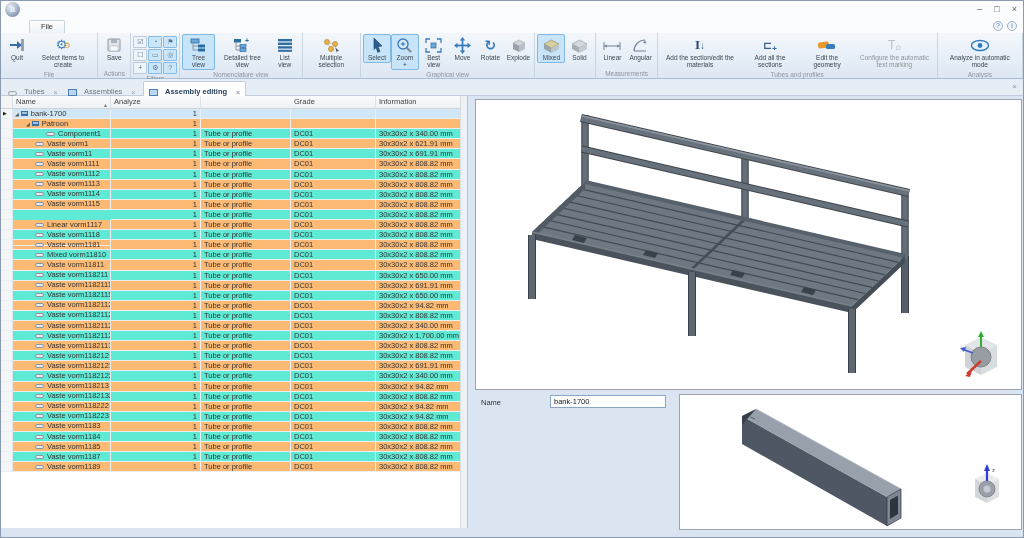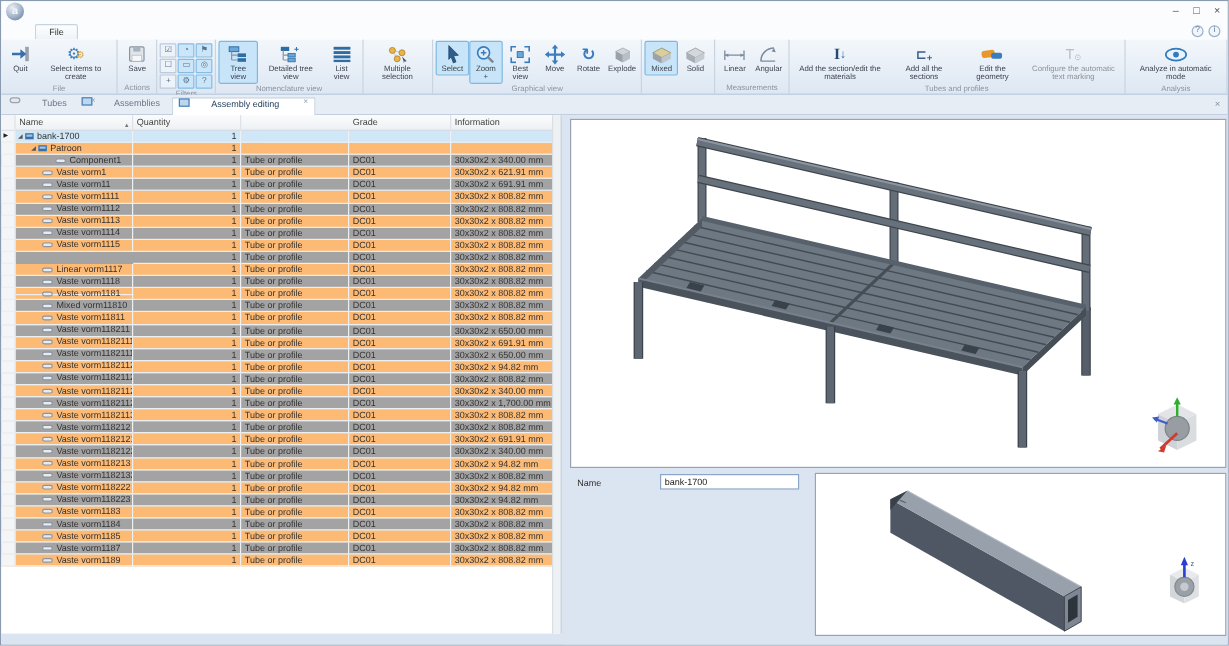--- a/index.html
+++ b/index.html
@@ -35,42 +35,42 @@
   .rbtn.disabled{opacity:.55;filter:grayscale(.7);}
   .ric{height:18px;display:flex;align-items:center;justify-content:center;}
   .rlb{font-size:6.5px;color:#3d4450;text-align:center;line-height:1.08;max-width:78px;}
   .tglyph{font-size:13px;color:#3a7dbf;line-height:16px;}
   .fgrid{display:grid;grid-template-columns:repeat(3,14px);grid-template-rows:repeat(3,12px);gap:1px;margin-top:2px;}
   .fbtn{border:1px solid #bccadb;background:#eef3f9;font-size:7px;color:#57748f;text-align:center;line-height:10px;border-radius:1px;}
   .fbtn.on{background:#cce6f9;border-color:#85bce4;}
 
   
   .tabstrip{position:absolute;left:0;top:78px;width:100%;height:17px;background:#e6edf5;border-bottom:1px solid #c2cede;}
-  .dtab{position:absolute;top:2px;height:15px;display:flex;align-items:flex-start;gap:18px;padding:0 5px;font-size:7.5px;color:#6b7685;}
-  .dtab.active{background:#fff;border:1px solid #c2cede;border-bottom:none;border-radius:2px 2px 0 0;font-weight:normal;color:#28415e;}
+  .dtab{position:absolute;top:2px;height:15px;display:flex;align-items:flex-end;gap:7px;padding:0 5px;font-size:7.5px;color:#6b7685;}
+  .dtab.active{background:#fff;border:1px solid #c2cede;border-bottom:none;border-radius:2px 2px 0 0;font-weight:bold;color:#28415e;}
   .tclose{font-size:7px;color:#98a2ae;margin-left:2px;}
   .pill{display:inline-block;width:9px;height:5px;border:1px solid #9aa4ae;border-radius:3px;background:#e4e8ec;}
   .scr{display:inline-block;width:9px;height:7px;border:1px solid #4a7fb5;background:#bcd7ee;}
   .stripclose{position:absolute;right:6px;top:3px;font-size:8px;color:#8a94a0;}
 
   
   .main{position:absolute;left:0;top:95px;width:100%;height:443px;background:#dbe4f1;}
   .leftpanel{position:absolute;left:0;top:0;width:467px;height:432px;background:#fff;border-right:1px solid #b6c2d2;}
 
   
   .thead{position:absolute;left:0;top:0;width:460px;height:13px;display:flex;
     background:linear-gradient(#fafbfc,#eef1f4);border-bottom:1px solid #cdd4dc;}
   .th{font-size:7.5px;color:#444;line-height:12px;padding-left:3px;border-right:1px solid #dde2e8;position:relative;}
   .sortarrow{position:absolute;right:2px;top:3px;font-size:5px;color:#777;}
   .gutcol{width:12px;border-right:1px solid #dde2e8;background:#f3f5f7;}
   .colname{width:98px;}.colqty{width:90px;}.coltype{width:90px;margin-top:18px;}.colgrade{width:85px;}.colinfo{flex:1;border-right:none;}
   .vscroll{position:absolute;right:0;top:0;width:7px;height:432px;background:#eef1f4;border-left:1px solid #d9dee3;}
 
   .rowsbox{position:absolute;left:0;top:13px;width:460px;}
-  .trow{display:flex;height:10.1px;background:#a3a3a3;}
+  .trow{display:flex;height:10.1px;background:#5eead4;}
   .trow.alt{background:#fdba74;}
   .trow.sel{background:#cfe7f6;}
   .gut{width:12px;background:#f3f5f7;border-right:1px solid #e4e8ec;border-bottom:1px solid #eceff2;position:relative;}
   .rowmark{position:absolute;left:2px;top:1px;font-size:5px;color:#222;}
   .c{font-size:7.5px;color:#333;line-height:10px;white-space:nowrap;overflow:hidden;border-right:1px solid #eef1f4;border-bottom:1px solid #eceff2;}
   .c.name{width:98px;display:flex;align-items:center;}
   .c.qty{width:90px;text-align:right;padding-right:3px;}
   .c.type{width:90px;padding-left:3px;}
   .c.grade{width:85px;padding-left:3px;}
   .c.info{flex:1;padding-left:3px;border-right:none;}
@@ -422,21 +422,21 @@
 
   <div class="main">
 
     <div class="leftpanel">
       <div class="thead">
         <div class="th gutcol"></div>
         <div class="th colname">
           <span>Name</span>
           <span class="sortarrow">▲</span>
         </div>
-        <div class="th colqty">Quantity</div>
+        <div class="th colqty">Analyze</div>
         <div class="th coltype">Type</div>
         <div class="th colgrade">Grade</div>
         <div class="th colinfo">Information</div>
       </div>
       <div class="rowsbox" id="tree-rows">
           <div class="trow sel">
             <div class="gut">
               <span class="rowmark">▶</span>
             </div>
             <div class="c name" style="padding-left: 2px;">

